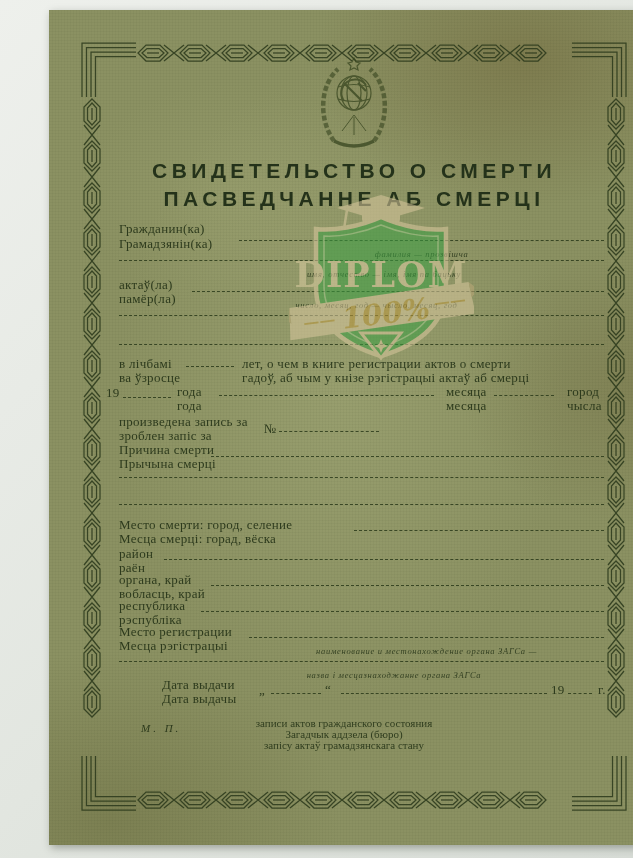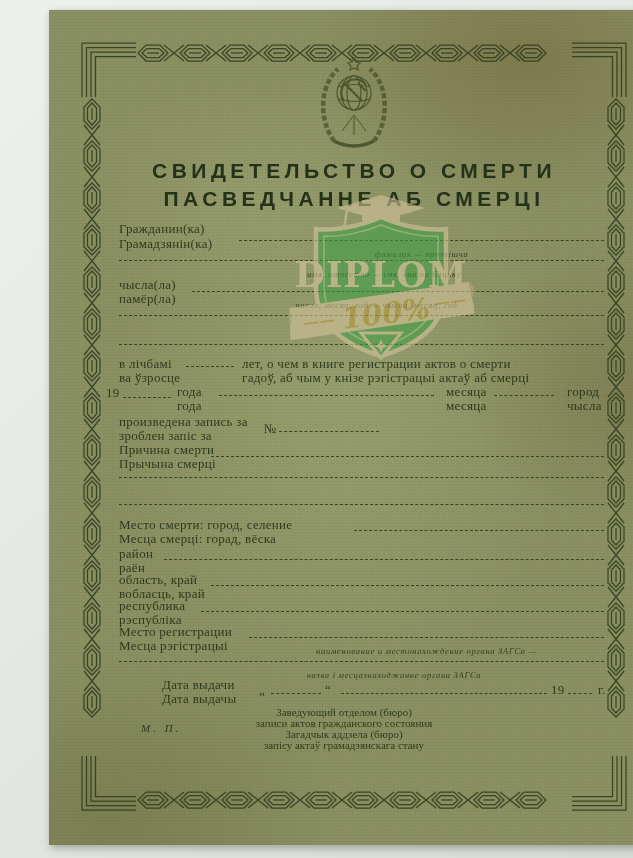--- a/index.html
+++ b/index.html
@@ -274,21 +274,21 @@
   <div class="title" style="top:150px">СВИДЕТЕЛЬСТВО О СМЕРТИ</div>
   <div class="title" style="top:178px">ПАСВЕДЧАННЕ АБ СМЕРЦІ</div>
 
   <div class="lbl" style="left:70px;top:212px">Гражданин(ка)</div>
   <div class="lbl" style="left:70px;top:227px">Грамадзянін(ка)</div>
   <div class="dl" style="left:190px;top:230px;width:365px"></div>
   <div class="hint" style="left:190px;top:240px;width:365px">фамилия — прозвішча</div>
   <div class="dl" style="left:70px;top:250px;width:485px"></div>
   <div class="hint" style="left:100px;top:260px;width:470px">имя, отчество — імя, імя па бацьку</div>
 
-  <div class="lbl" style="left:70px;top:268px">чысла(ла)</div>
+  <div class="lbl" style="left:70px;top:268px">актаў(ла)</div>
   <div class="lbl" style="left:70px;top:282px">памёр(ла)</div>
   <div class="dl" style="left:143px;top:281px;width:412px"></div>
   <div class="hint" style="left:120px;top:291px;width:415px">число, месяц, год — чысло, месяц, год</div>
   <div class="dl" style="left:70px;top:305px;width:485px"></div>
   <div class="dl" style="left:70px;top:334px;width:485px"></div>
 
   <div class="lbl" style="left:70px;top:347px">в лічбамі</div>
   <div class="lbl" style="left:70px;top:361px">ва ўзросце</div>
   <div class="dl" style="left:137px;top:356px;width:48px"></div>
   <div class="lbl" style="left:193px;top:347px">лет, о чем в книге регистрации актов о смерти</div>
@@ -315,21 +315,21 @@
   <div class="dl" style="left:162px;top:446px;width:393px"></div>
   <div class="dl" style="left:70px;top:467px;width:485px"></div>
   <div class="dl" style="left:70px;top:494px;width:485px"></div>
 
   <div class="lbl" style="left:70px;top:508px">Место смерти: город, селение</div>
   <div class="lbl" style="left:70px;top:522px">Месца смерці: горад, вёска</div>
   <div class="dl" style="left:305px;top:520px;width:250px"></div>
   <div class="lbl" style="left:70px;top:537px">район</div>
   <div class="lbl" style="left:70px;top:551px">раён</div>
   <div class="dl" style="left:115px;top:549px;width:440px"></div>
-  <div class="lbl" style="left:70px;top:563px">область, край</div>
+  <div class="lbl" style="left:70px;top:563px">органа, край</div>
   <div class="lbl" style="left:70px;top:577px">вобласць, край</div>
   <div class="dl" style="left:162px;top:575px;width:393px"></div>
   <div class="lbl" style="left:70px;top:589px">республика</div>
   <div class="lbl" style="left:70px;top:603px">рэспубліка</div>
   <div class="dl" style="left:152px;top:601px;width:403px"></div>
 
   <div class="lbl" style="left:70px;top:615px">Место регистрации</div>
   <div class="lbl" style="left:70px;top:629px">Месца рэгістрацыі</div>
   <div class="dl" style="left:200px;top:627px;width:355px"></div>
   <div class="hint" style="left:200px;top:637px;width:355px">наименование и местонахождение органа ЗАГСа —</div>
@@ -340,21 +340,20 @@
   <div class="lbl" style="left:113px;top:682px">Дата выдачы</div>
   <div class="lbl" style="left:210px;top:673px">„</div>
   <div class="dl" style="left:222px;top:683px;width:50px"></div>
   <div class="lbl" style="left:276px;top:673px">“</div>
   <div class="dl" style="left:292px;top:683px;width:206px"></div>
   <div class="lbl" style="left:502px;top:673px">19</div>
   <div class="dl" style="left:519px;top:683px;width:24px"></div>
   <div class="lbl" style="left:549px;top:673px">г.</div>
 
   <div class="lbl" id="mp" style="left:92px;top:712px">М. П.</div>
-  <div class="sig" style="top:697px">Заведующий отделом (бюро)</div>
   <div class="sig" style="top:708px">записи актов гражданского состояния</div>
   <div class="sig" style="top:719px">Загадчык аддзела (бюро)</div>
   <div class="sig" style="top:730px">запісу актаў грамадзянскага стану</div>
 
   <svg id="badge" width="185" height="172" viewBox="0 0 185 172">
     <g>
       <polygon points="92,2 136,15 92,28 48,15" fill="#d9c89e"></polygon>
       <rect x="73" y="17" width="38" height="14" rx="5" fill="#d9c89e"></rect>
       <path d="M58,17 L55,36" stroke="#d9c89e" stroke-width="2.5" fill="none"></path>
       <circle cx="55" cy="38" r="2.5" fill="#d9c89e"></circle>

